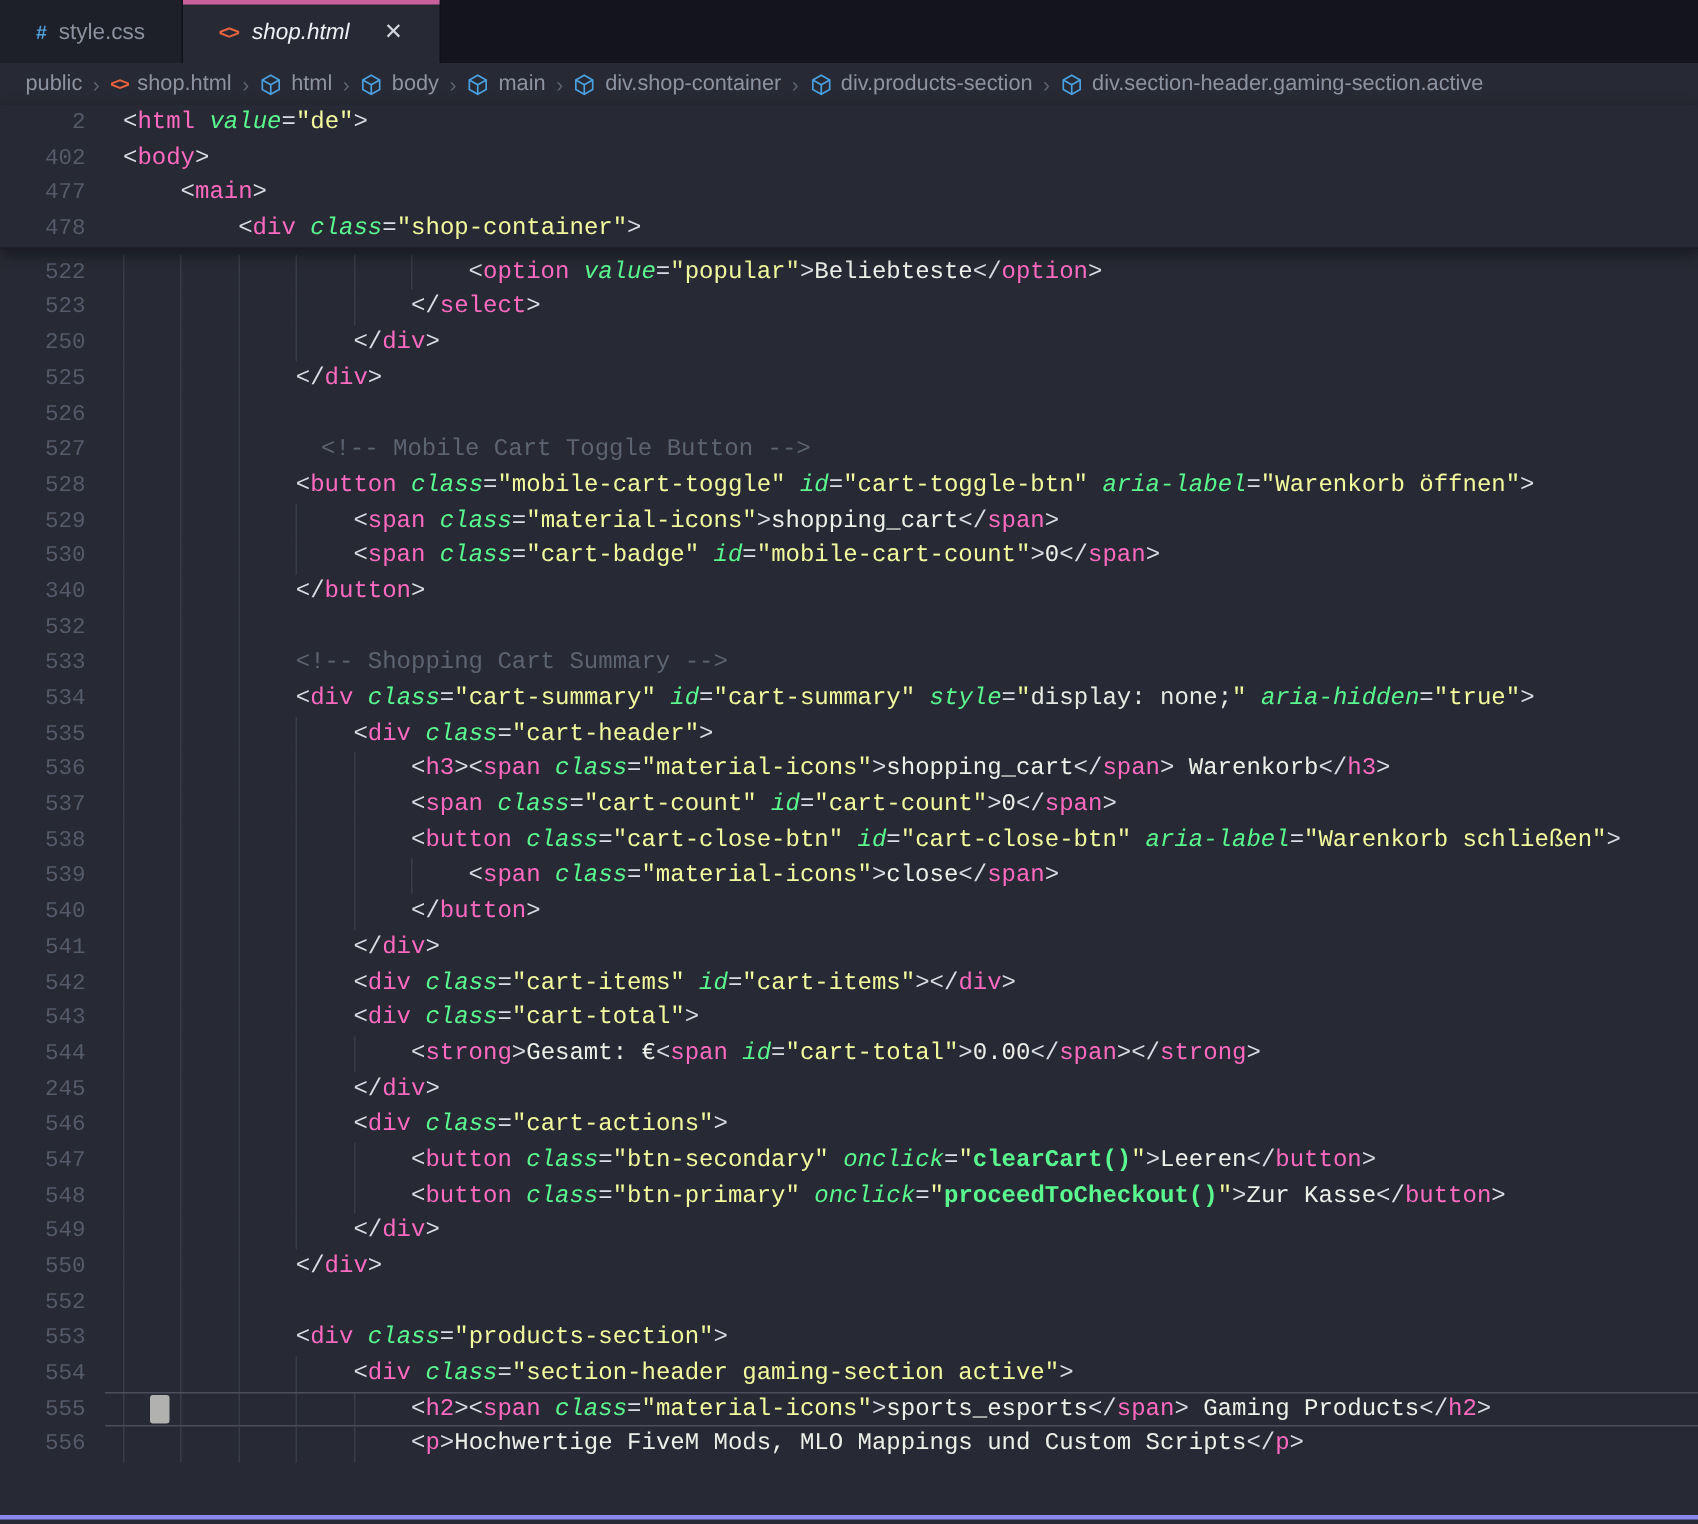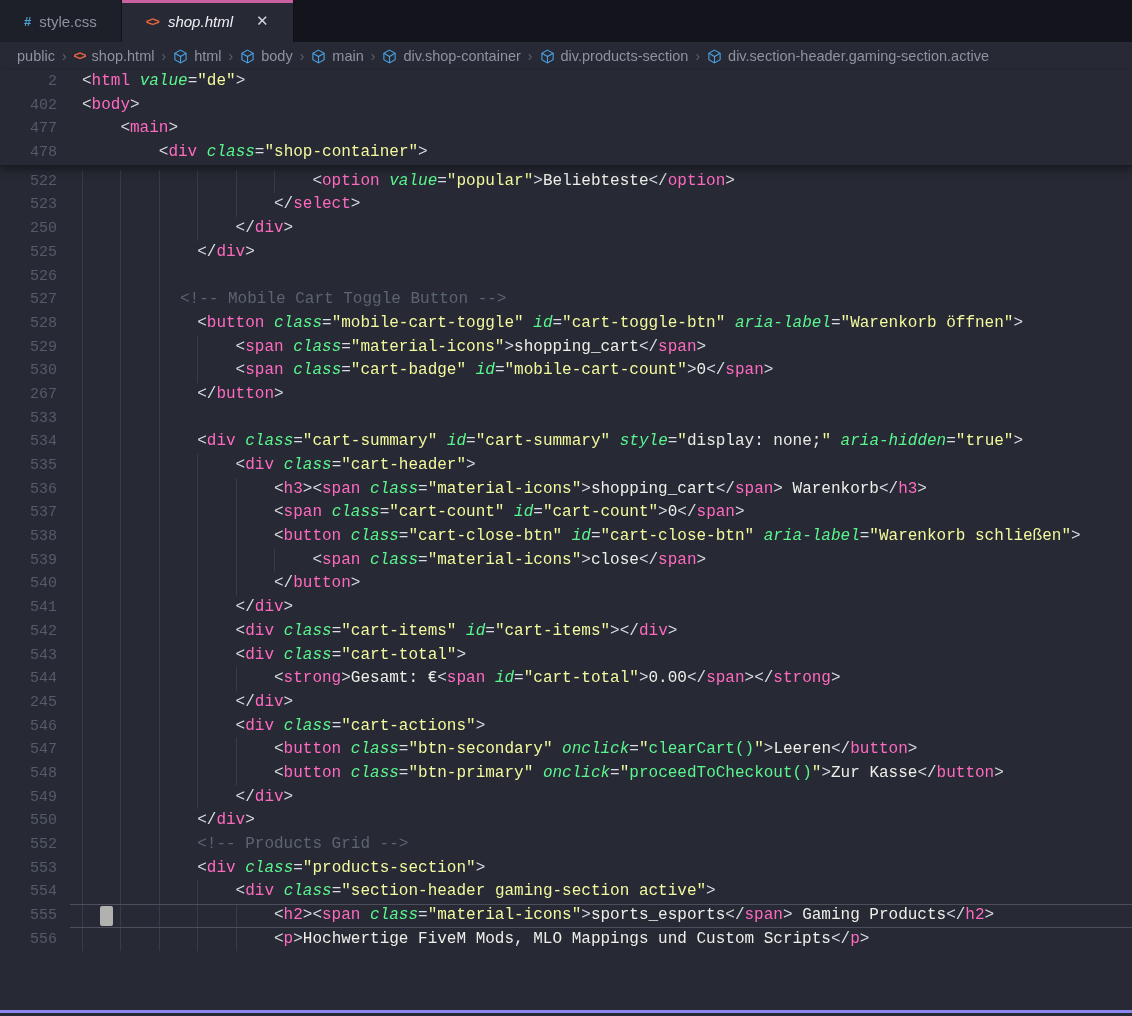--- a/index.html
+++ b/index.html
@@ -36,21 +36,21 @@
   .ln{position:absolute;left:0;top:0;width:57px;text-align:right;
     color:var(--lnc,#555b6a);font-size:15px;}
   .guide{position:absolute;top:0;bottom:0;width:1px;background:var(--guide,#383b48);}
   .ct{position:absolute;top:0;}
   .tk-p{color:var(--col-pun,#d9dce3);}
   .tk-t{color:var(--col-tag,#ff6ac1);}
   .tk-a{color:var(--col-attr,#5af78e);font-style:italic;}
   .tk-s{color:var(--col-str,#f3f99d);}
   .tk-x{color:var(--col-txt,#edefe9);}
   .tk-c{color:var(--col-com,#5c6472);}
-  .tk-j{color:var(--col-attr,#5af78e);}
+  .tk-j{color:var(--col-attr,#5af78e);font-weight:bold;}
   .tk-y{color:var(--col-css,#e8eae4);}
   .curbox{position:absolute;left:70px;right:0;top:0;bottom:0;
     border-top:1px solid #4c4e5c;border-bottom:1px solid #4c4e5c;pointer-events:none;}
   .blockcur{position:absolute;width:13px;top:2px;bottom:2px;
     background:var(--cursor,#b1b2b0);border-radius:2px;z-index:2;}
   .bottom-accent{position:absolute;left:0;right:0;bottom:3px;height:3px;
     background:var(--accent-bottom,#8a88ef);z-index:6;}
 </style>
 </head>
 <body>
@@ -142,43 +142,44 @@
       <div class="cl"><span class="ln">402</span><span class="ct" style="left: 82px;"><span class="tk-p">&lt;</span><span class="tk-t">body</span><span class="tk-p">&gt;</span></span></div>
       <div class="cl"><span class="ln">477</span><span class="ct" style="left: 120.4px;"><span class="tk-p">&lt;</span><span class="tk-t">main</span><span class="tk-p">&gt;</span></span></div>
       <div class="cl"><span class="ln">478</span><span class="ct" style="left: 158.8px;"><span class="tk-p">&lt;</span><span class="tk-t">div</span><span class="tk-p"> </span><span class="tk-a">class</span><span class="tk-p">=</span><span class="tk-s">"shop-container"</span><span class="tk-p">&gt;</span></span></div>
     </div>
   <div class="codearea">
       <div class="cl"><span class="ln">522</span><div class="guide" style="left: 82px;"></div><div class="guide" style="left: 120.4px;"></div><div class="guide" style="left: 158.8px;"></div><div class="guide" style="left: 197.2px;"></div><div class="guide" style="left: 235.6px;"></div><div class="guide" style="left: 274px;"></div><span class="ct" style="left: 312.4px;"><span class="tk-p">&lt;</span><span class="tk-t">option</span><span class="tk-p"> </span><span class="tk-a">value</span><span class="tk-p">=</span><span class="tk-s">"popular"</span><span class="tk-p">&gt;</span><span class="tk-x">Beliebteste</span><span class="tk-p">&lt;/</span><span class="tk-t">option</span><span class="tk-p">&gt;</span></span></div>
       <div class="cl"><span class="ln">523</span><div class="guide" style="left: 82px;"></div><div class="guide" style="left: 120.4px;"></div><div class="guide" style="left: 158.8px;"></div><div class="guide" style="left: 197.2px;"></div><div class="guide" style="left: 235.6px;"></div><span class="ct" style="left: 274px;"><span class="tk-p">&lt;/</span><span class="tk-t">select</span><span class="tk-p">&gt;</span></span></div>
       <div class="cl"><span class="ln">250</span><div class="guide" style="left: 82px;"></div><div class="guide" style="left: 120.4px;"></div><div class="guide" style="left: 158.8px;"></div><div class="guide" style="left: 197.2px;"></div><span class="ct" style="left: 235.6px;"><span class="tk-p">&lt;/</span><span class="tk-t">div</span><span class="tk-p">&gt;</span></span></div>
       <div class="cl"><span class="ln">525</span><div class="guide" style="left: 82px;"></div><div class="guide" style="left: 120.4px;"></div><div class="guide" style="left: 158.8px;"></div><span class="ct" style="left: 197.2px;"><span class="tk-p">&lt;/</span><span class="tk-t">div</span><span class="tk-p">&gt;</span></span></div>
       <div class="cl"><span class="ln">526</span><div class="guide" style="left: 82px;"></div><div class="guide" style="left: 120.4px;"></div><div class="guide" style="left: 158.8px;"></div><span class="ct" style="left: 197.2px;"></span></div>
-      <div class="cl"><span class="ln">527</span><div class="guide" style="left: 82px;"></div><div class="guide" style="left: 120.4px;"></div><div class="guide" style="left: 158.8px;"></div><span class="ct" style="left: 180px;"><span class="tk-c">&lt;!-- Mobile Cart Toggle Button --&gt;</span></span></div>
+      <div class="cl"><span class="ln">527</span><div class="guide" style="left: 82px;"></div><div class="guide" style="left: 120.4px;"></div><div class="guide" style="left: 158.8px;"></div><span class="ct" style="left: 214px;"><span class="tk-c">&lt;!-- Mobile Cart Toggle Button --&gt;</span></span></div>
       <div class="cl"><span class="ln">528</span><div class="guide" style="left: 82px;"></div><div class="guide" style="left: 120.4px;"></div><div class="guide" style="left: 158.8px;"></div><span class="ct" style="left: 197.2px;"><span class="tk-p">&lt;</span><span class="tk-t">button</span><span class="tk-p"> </span><span class="tk-a">class</span><span class="tk-p">=</span><span class="tk-s">"mobile-cart-toggle"</span><span class="tk-p"> </span><span class="tk-a">id</span><span class="tk-p">=</span><span class="tk-s">"cart-toggle-btn"</span><span class="tk-p"> </span><span class="tk-a">aria-label</span><span class="tk-p">=</span><span class="tk-s">"Warenkorb öffnen"</span><span class="tk-p">&gt;</span></span></div>
       <div class="cl"><span class="ln">529</span><div class="guide" style="left: 82px;"></div><div class="guide" style="left: 120.4px;"></div><div class="guide" style="left: 158.8px;"></div><div class="guide" style="left: 197.2px;"></div><span class="ct" style="left: 235.6px;"><span class="tk-p">&lt;</span><span class="tk-t">span</span><span class="tk-p"> </span><span class="tk-a">class</span><span class="tk-p">=</span><span class="tk-s">"material-icons"</span><span class="tk-p">&gt;</span><span class="tk-x">shopping_cart</span><span class="tk-p">&lt;/</span><span class="tk-t">span</span><span class="tk-p">&gt;</span></span></div>
       <div class="cl"><span class="ln">530</span><div class="guide" style="left: 82px;"></div><div class="guide" style="left: 120.4px;"></div><div class="guide" style="left: 158.8px;"></div><div class="guide" style="left: 197.2px;"></div><span class="ct" style="left: 235.6px;"><span class="tk-p">&lt;</span><span class="tk-t">span</span><span class="tk-p"> </span><span class="tk-a">class</span><span class="tk-p">=</span><span class="tk-s">"cart-badge"</span><span class="tk-p"> </span><span class="tk-a">id</span><span class="tk-p">=</span><span class="tk-s">"mobile-cart-count"</span><span class="tk-p">&gt;</span><span class="tk-x">0</span><span class="tk-p">&lt;/</span><span class="tk-t">span</span><span class="tk-p">&gt;</span></span></div>
-      <div class="cl"><span class="ln">267</span><div class="guide" style="left: 82px;"></div><div class="guide" style="left: 120.4px;"></div><div class="guide" style="left: 158.8px;"></div><span class="ct" style="left: 197.2px;"><span class="tk-p">&lt;/</span><span class="tk-t">button</span><span class="tk-p">&gt;</span></span></div>
-      <div class="cl"><span class="ln">533</span><div class="guide" style="left: 82px;"></div><div class="guide" style="left: 120.4px;"></div><div class="guide" style="left: 158.8px;"></div></div>
+      <div class="cl"><span class="ln">340</span><div class="guide" style="left: 82px;"></div><div class="guide" style="left: 120.4px;"></div><div class="guide" style="left: 158.8px;"></div><span class="ct" style="left: 197.2px;"><span class="tk-p">&lt;/</span><span class="tk-t">button</span><span class="tk-p">&gt;</span></span></div>
+      <div class="cl"><span class="ln">532</span><div class="guide" style="left: 82px;"></div><div class="guide" style="left: 120.4px;"></div><div class="guide" style="left: 158.8px;"></div><span class="ct" style="left: 197.2px;"></span></div>
+      <div class="cl"><span class="ln">533</span><div class="guide" style="left: 82px;"></div><div class="guide" style="left: 120.4px;"></div><div class="guide" style="left: 158.8px;"></div><span class="ct" style="left: 197.2px;"><span class="tk-c">&lt;!-- Shopping Cart Summary --&gt;</span></span></div>
       <div class="cl"><span class="ln">534</span><div class="guide" style="left: 82px;"></div><div class="guide" style="left: 120.4px;"></div><div class="guide" style="left: 158.8px;"></div><span class="ct" style="left: 197.2px;"><span class="tk-p">&lt;</span><span class="tk-t">div</span><span class="tk-p"> </span><span class="tk-a">class</span><span class="tk-p">=</span><span class="tk-s">"cart-summary"</span><span class="tk-p"> </span><span class="tk-a">id</span><span class="tk-p">=</span><span class="tk-s">"cart-summary"</span><span class="tk-p"> </span><span class="tk-a">style</span><span class="tk-p">=</span><span class="tk-s">"</span><span class="tk-y">display: none;</span><span class="tk-s">"</span><span class="tk-p"> </span><span class="tk-a">aria-hidden</span><span class="tk-p">=</span><span class="tk-s">"true"</span><span class="tk-p">&gt;</span></span></div>
       <div class="cl"><span class="ln">535</span><div class="guide" style="left: 82px;"></div><div class="guide" style="left: 120.4px;"></div><div class="guide" style="left: 158.8px;"></div><div class="guide" style="left: 197.2px;"></div><span class="ct" style="left: 235.6px;"><span class="tk-p">&lt;</span><span class="tk-t">div</span><span class="tk-p"> </span><span class="tk-a">class</span><span class="tk-p">=</span><span class="tk-s">"cart-header"</span><span class="tk-p">&gt;</span></span></div>
       <div class="cl"><span class="ln">536</span><div class="guide" style="left: 82px;"></div><div class="guide" style="left: 120.4px;"></div><div class="guide" style="left: 158.8px;"></div><div class="guide" style="left: 197.2px;"></div><div class="guide" style="left: 235.6px;"></div><span class="ct" style="left: 274px;"><span class="tk-p">&lt;</span><span class="tk-t">h3</span><span class="tk-p">&gt;&lt;</span><span class="tk-t">span</span><span class="tk-p"> </span><span class="tk-a">class</span><span class="tk-p">=</span><span class="tk-s">"material-icons"</span><span class="tk-p">&gt;</span><span class="tk-x">shopping_cart</span><span class="tk-p">&lt;/</span><span class="tk-t">span</span><span class="tk-p">&gt;</span><span class="tk-x"> Warenkorb</span><span class="tk-p">&lt;/</span><span class="tk-t">h3</span><span class="tk-p">&gt;</span></span></div>
       <div class="cl"><span class="ln">537</span><div class="guide" style="left: 82px;"></div><div class="guide" style="left: 120.4px;"></div><div class="guide" style="left: 158.8px;"></div><div class="guide" style="left: 197.2px;"></div><div class="guide" style="left: 235.6px;"></div><span class="ct" style="left: 274px;"><span class="tk-p">&lt;</span><span class="tk-t">span</span><span class="tk-p"> </span><span class="tk-a">class</span><span class="tk-p">=</span><span class="tk-s">"cart-count"</span><span class="tk-p"> </span><span class="tk-a">id</span><span class="tk-p">=</span><span class="tk-s">"cart-count"</span><span class="tk-p">&gt;</span><span class="tk-x">0</span><span class="tk-p">&lt;/</span><span class="tk-t">span</span><span class="tk-p">&gt;</span></span></div>
       <div class="cl"><span class="ln">538</span><div class="guide" style="left: 82px;"></div><div class="guide" style="left: 120.4px;"></div><div class="guide" style="left: 158.8px;"></div><div class="guide" style="left: 197.2px;"></div><div class="guide" style="left: 235.6px;"></div><span class="ct" style="left: 274px;"><span class="tk-p">&lt;</span><span class="tk-t">button</span><span class="tk-p"> </span><span class="tk-a">class</span><span class="tk-p">=</span><span class="tk-s">"cart-close-btn"</span><span class="tk-p"> </span><span class="tk-a">id</span><span class="tk-p">=</span><span class="tk-s">"cart-close-btn"</span><span class="tk-p"> </span><span class="tk-a">aria-label</span><span class="tk-p">=</span><span class="tk-s">"Warenkorb schließen"</span><span class="tk-p">&gt;</span></span></div>
       <div class="cl"><span class="ln">539</span><div class="guide" style="left: 82px;"></div><div class="guide" style="left: 120.4px;"></div><div class="guide" style="left: 158.8px;"></div><div class="guide" style="left: 197.2px;"></div><div class="guide" style="left: 235.6px;"></div><div class="guide" style="left: 274px;"></div><span class="ct" style="left: 312.4px;"><span class="tk-p">&lt;</span><span class="tk-t">span</span><span class="tk-p"> </span><span class="tk-a">class</span><span class="tk-p">=</span><span class="tk-s">"material-icons"</span><span class="tk-p">&gt;</span><span class="tk-x">close</span><span class="tk-p">&lt;/</span><span class="tk-t">span</span><span class="tk-p">&gt;</span></span></div>
       <div class="cl"><span class="ln">540</span><div class="guide" style="left: 82px;"></div><div class="guide" style="left: 120.4px;"></div><div class="guide" style="left: 158.8px;"></div><div class="guide" style="left: 197.2px;"></div><div class="guide" style="left: 235.6px;"></div><span class="ct" style="left: 274px;"><span class="tk-p">&lt;/</span><span class="tk-t">button</span><span class="tk-p">&gt;</span></span></div>
       <div class="cl"><span class="ln">541</span><div class="guide" style="left: 82px;"></div><div class="guide" style="left: 120.4px;"></div><div class="guide" style="left: 158.8px;"></div><div class="guide" style="left: 197.2px;"></div><span class="ct" style="left: 235.6px;"><span class="tk-p">&lt;/</span><span class="tk-t">div</span><span class="tk-p">&gt;</span></span></div>
       <div class="cl"><span class="ln">542</span><div class="guide" style="left: 82px;"></div><div class="guide" style="left: 120.4px;"></div><div class="guide" style="left: 158.8px;"></div><div class="guide" style="left: 197.2px;"></div><span class="ct" style="left: 235.6px;"><span class="tk-p">&lt;</span><span class="tk-t">div</span><span class="tk-p"> </span><span class="tk-a">class</span><span class="tk-p">=</span><span class="tk-s">"cart-items"</span><span class="tk-p"> </span><span class="tk-a">id</span><span class="tk-p">=</span><span class="tk-s">"cart-items"</span><span class="tk-p">&gt;&lt;/</span><span class="tk-t">div</span><span class="tk-p">&gt;</span></span></div>
       <div class="cl"><span class="ln">543</span><div class="guide" style="left: 82px;"></div><div class="guide" style="left: 120.4px;"></div><div class="guide" style="left: 158.8px;"></div><div class="guide" style="left: 197.2px;"></div><span class="ct" style="left: 235.6px;"><span class="tk-p">&lt;</span><span class="tk-t">div</span><span class="tk-p"> </span><span class="tk-a">class</span><span class="tk-p">=</span><span class="tk-s">"cart-total"</span><span class="tk-p">&gt;</span></span></div>
       <div class="cl"><span class="ln">544</span><div class="guide" style="left: 82px;"></div><div class="guide" style="left: 120.4px;"></div><div class="guide" style="left: 158.8px;"></div><div class="guide" style="left: 197.2px;"></div><div class="guide" style="left: 235.6px;"></div><span class="ct" style="left: 274px;"><span class="tk-p">&lt;</span><span class="tk-t">strong</span><span class="tk-p">&gt;</span><span class="tk-x">Gesamt: €</span><span class="tk-p">&lt;</span><span class="tk-t">span</span><span class="tk-p"> </span><span class="tk-a">id</span><span class="tk-p">=</span><span class="tk-s">"cart-total"</span><span class="tk-p">&gt;</span><span class="tk-x">0.00</span><span class="tk-p">&lt;/</span><span class="tk-t">span</span><span class="tk-p">&gt;&lt;/</span><span class="tk-t">strong</span><span class="tk-p">&gt;</span></span></div>
       <div class="cl"><span class="ln">245</span><div class="guide" style="left: 82px;"></div><div class="guide" style="left: 120.4px;"></div><div class="guide" style="left: 158.8px;"></div><div class="guide" style="left: 197.2px;"></div><span class="ct" style="left: 235.6px;"><span class="tk-p">&lt;/</span><span class="tk-t">div</span><span class="tk-p">&gt;</span></span></div>
       <div class="cl"><span class="ln">546</span><div class="guide" style="left: 82px;"></div><div class="guide" style="left: 120.4px;"></div><div class="guide" style="left: 158.8px;"></div><div class="guide" style="left: 197.2px;"></div><span class="ct" style="left: 235.6px;"><span class="tk-p">&lt;</span><span class="tk-t">div</span><span class="tk-p"> </span><span class="tk-a">class</span><span class="tk-p">=</span><span class="tk-s">"cart-actions"</span><span class="tk-p">&gt;</span></span></div>
       <div class="cl"><span class="ln">547</span><div class="guide" style="left: 82px;"></div><div class="guide" style="left: 120.4px;"></div><div class="guide" style="left: 158.8px;"></div><div class="guide" style="left: 197.2px;"></div><div class="guide" style="left: 235.6px;"></div><span class="ct" style="left: 274px;"><span class="tk-p">&lt;</span><span class="tk-t">button</span><span class="tk-p"> </span><span class="tk-a">class</span><span class="tk-p">=</span><span class="tk-s">"btn-secondary"</span><span class="tk-p"> </span><span class="tk-a">onclick</span><span class="tk-p">=</span><span class="tk-s">"</span><span class="tk-j">clearCart()</span><span class="tk-s">"</span><span class="tk-p">&gt;</span><span class="tk-x">Leeren</span><span class="tk-p">&lt;/</span><span class="tk-t">button</span><span class="tk-p">&gt;</span></span></div>
       <div class="cl"><span class="ln">548</span><div class="guide" style="left: 82px;"></div><div class="guide" style="left: 120.4px;"></div><div class="guide" style="left: 158.8px;"></div><div class="guide" style="left: 197.2px;"></div><div class="guide" style="left: 235.6px;"></div><span class="ct" style="left: 274px;"><span class="tk-p">&lt;</span><span class="tk-t">button</span><span class="tk-p"> </span><span class="tk-a">class</span><span class="tk-p">=</span><span class="tk-s">"btn-primary"</span><span class="tk-p"> </span><span class="tk-a">onclick</span><span class="tk-p">=</span><span class="tk-s">"</span><span class="tk-j">proceedToCheckout()</span><span class="tk-s">"</span><span class="tk-p">&gt;</span><span class="tk-x">Zur Kasse</span><span class="tk-p">&lt;/</span><span class="tk-t">button</span><span class="tk-p">&gt;</span></span></div>
       <div class="cl"><span class="ln">549</span><div class="guide" style="left: 82px;"></div><div class="guide" style="left: 120.4px;"></div><div class="guide" style="left: 158.8px;"></div><div class="guide" style="left: 197.2px;"></div><span class="ct" style="left: 235.6px;"><span class="tk-p">&lt;/</span><span class="tk-t">div</span><span class="tk-p">&gt;</span></span></div>
       <div class="cl"><span class="ln">550</span><div class="guide" style="left: 82px;"></div><div class="guide" style="left: 120.4px;"></div><div class="guide" style="left: 158.8px;"></div><span class="ct" style="left: 197.2px;"><span class="tk-p">&lt;/</span><span class="tk-t">div</span><span class="tk-p">&gt;</span></span></div>
-      <div class="cl"><span class="ln">552</span><div class="guide" style="left: 82px;"></div><div class="guide" style="left: 120.4px;"></div><div class="guide" style="left: 158.8px;"></div><span class="ct" style="left: 197.2px;"><span class="tk-c">&lt;!-- Products Grid --&gt;</span></span></div>
+      <div class="cl"><span class="ln">552</span><div class="guide" style="left: 82px;"></div><div class="guide" style="left: 120.4px;"></div><div class="guide" style="left: 158.8px;"></div></div>
       <div class="cl"><span class="ln">553</span><div class="guide" style="left: 82px;"></div><div class="guide" style="left: 120.4px;"></div><div class="guide" style="left: 158.8px;"></div><span class="ct" style="left: 197.2px;"><span class="tk-p">&lt;</span><span class="tk-t">div</span><span class="tk-p"> </span><span class="tk-a">class</span><span class="tk-p">=</span><span class="tk-s">"products-section"</span><span class="tk-p">&gt;</span></span></div>
       <div class="cl"><span class="ln">554</span><div class="guide" style="left: 82px;"></div><div class="guide" style="left: 120.4px;"></div><div class="guide" style="left: 158.8px;"></div><div class="guide" style="left: 197.2px;"></div><span class="ct" style="left: 235.6px;"><span class="tk-p">&lt;</span><span class="tk-t">div</span><span class="tk-p"> </span><span class="tk-a">class</span><span class="tk-p">=</span><span class="tk-s">"section-header gaming-section active"</span><span class="tk-p">&gt;</span></span></div>
       <div class="cl cur"><span class="ln">555</span><div class="guide" style="left: 82px;"></div><div class="guide" style="left: 120.4px;"></div><div class="guide" style="left: 158.8px;"></div><div class="guide" style="left: 197.2px;"></div><div class="guide" style="left: 235.6px;"></div><span class="ct" style="left: 274px;"><span class="tk-p">&lt;</span><span class="tk-t">h2</span><span class="tk-p">&gt;&lt;</span><span class="tk-t">span</span><span class="tk-p"> </span><span class="tk-a">class</span><span class="tk-p">=</span><span class="tk-s">"material-icons"</span><span class="tk-p">&gt;</span><span class="tk-x">sports_esports</span><span class="tk-p">&lt;/</span><span class="tk-t">span</span><span class="tk-p">&gt;</span><span class="tk-x"> Gaming Products</span><span class="tk-p">&lt;/</span><span class="tk-t">h2</span><span class="tk-p">&gt;</span></span><div class="curbox"></div><div class="blockcur" style="left: 100px;"></div></div>
       <div class="cl"><span class="ln">556</span><div class="guide" style="left: 82px;"></div><div class="guide" style="left: 120.4px;"></div><div class="guide" style="left: 158.8px;"></div><div class="guide" style="left: 197.2px;"></div><div class="guide" style="left: 235.6px;"></div><span class="ct" style="left: 274px;"><span class="tk-p">&lt;</span><span class="tk-t">p</span><span class="tk-p">&gt;</span><span class="tk-x">Hochwertige FiveM Mods, MLO Mappings und Custom Scripts</span><span class="tk-p">&lt;/</span><span class="tk-t">p</span><span class="tk-p">&gt;</span></span></div>
     </div>
   <div class="bottom-accent"></div>
 </div>
 
 </body></html>

